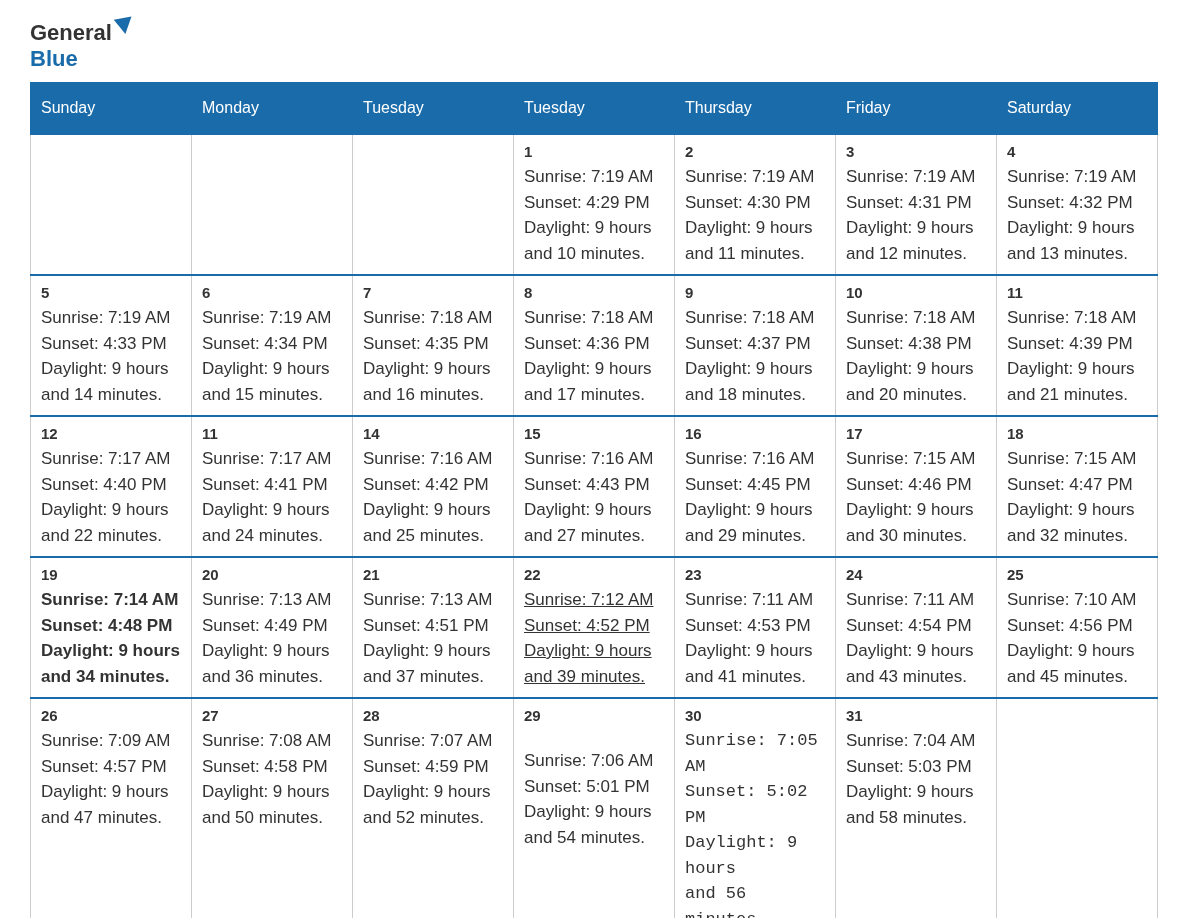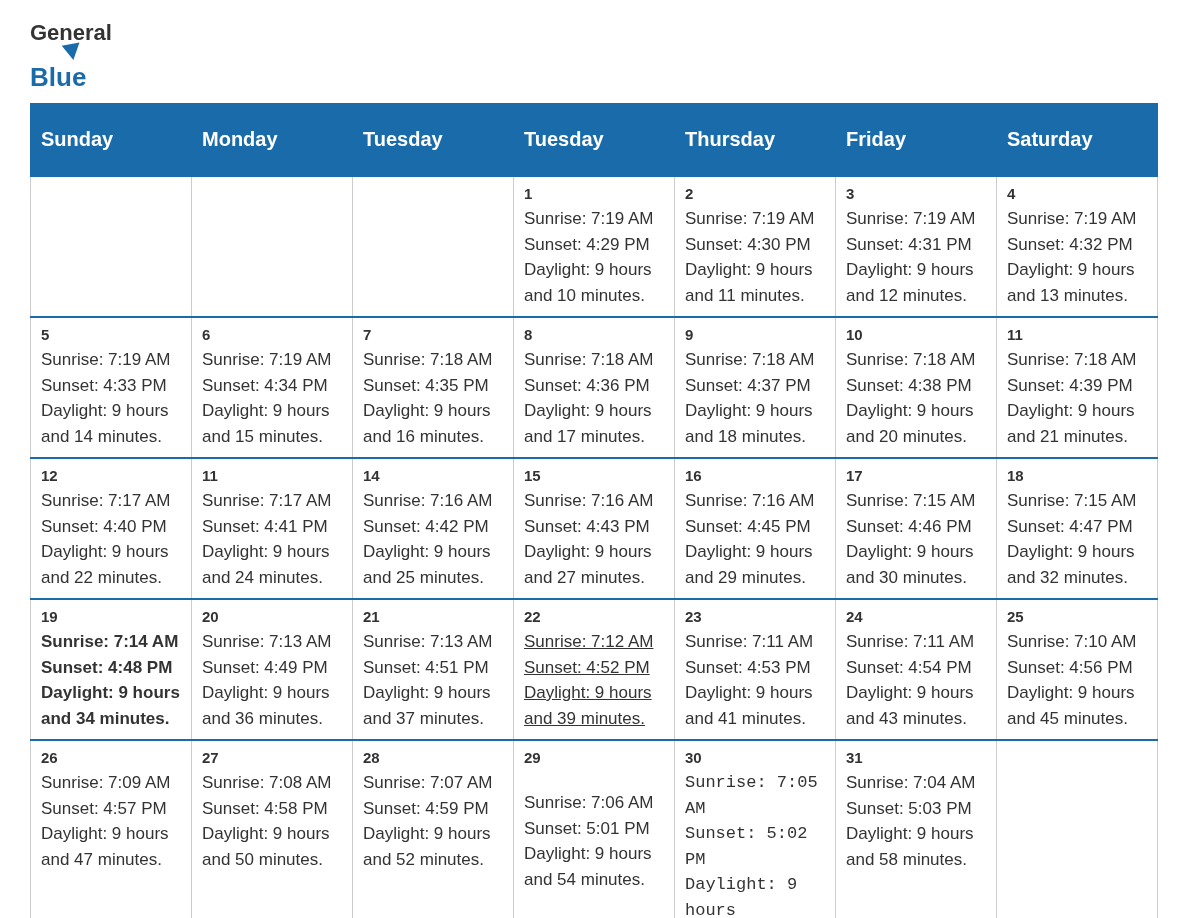--- a/index.html
+++ b/index.html
@@ -35,23 +35,23 @@
       color: #444;
     }
     .calendar {
       width: 100%;
       border-collapse: collapse;
       border: 1px solid #aaa;
     }
     .calendar thead tr th {
       background-color: #1a6baa;
       color: #fff;
-      font-size: 20px;
-      font-weight: bold;
-      padding: 24px 10px;
+      font-size: 16px;
+      font-weight: normal;
+      padding: 16px 10px;
       text-align: left;
       border: 1px solid #1a6baa;
     }
     .calendar tbody tr td {
       width: 14.28%;
       vertical-align: top;
       padding: 8px 10px;
       border: 1px solid #ccc;
       border-top: 2px solid #1a6baa;
       font-size: 13px;
@@ -71,25 +71,25 @@
     }
     .empty-cell {
       background: #fff;
     }
   </style>
 </head>
 <body>
 
 <div class="header">
   <div class="logo" style="flex-direction: column; align-items: flex-start;">
-      <div style="display: flex; align-items: center; flex-direction: column;">
+      <div style="display: flex; ">
         <span style="color: rgb(51, 51, 51); font-size: 22px; font-weight: bold;">General</span>
         <span style="display: inline-block; width: 0px; height: 0px; border-left: 9px solid transparent; border-right: 9px solid transparent; border-top: 16px solid rgb(26, 107, 170); margin-left: 3px; transform: rotate(-10deg); position: relative; top: -2px;"></span>
       </div>
-      <span style="color: rgb(26, 107, 170); font-size: 26px; font-weight: bold;">Blue</span>
+      <span style="color: rgb(26, 107, 170); font-size: 22px; font-weight: bold;">Blue</span>
     </div>
   <div class="title-block">
     <h1></h1>
     <h2></h2>
   </div>
 </div>
 
 <table class="calendar">
   <thead>
     <tr>

